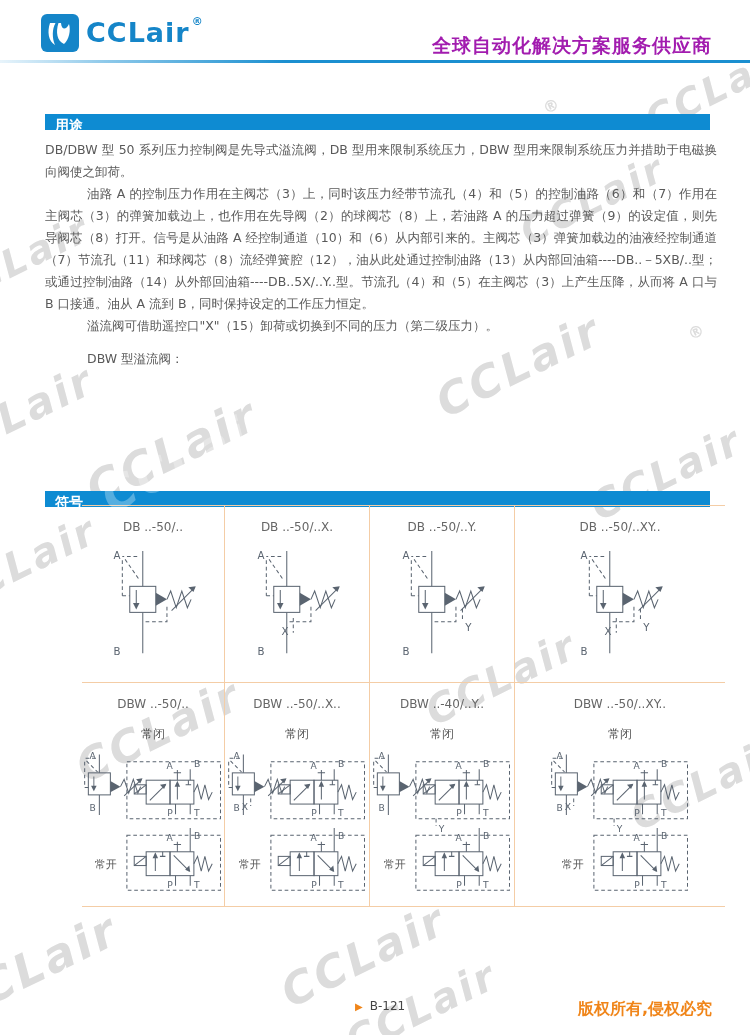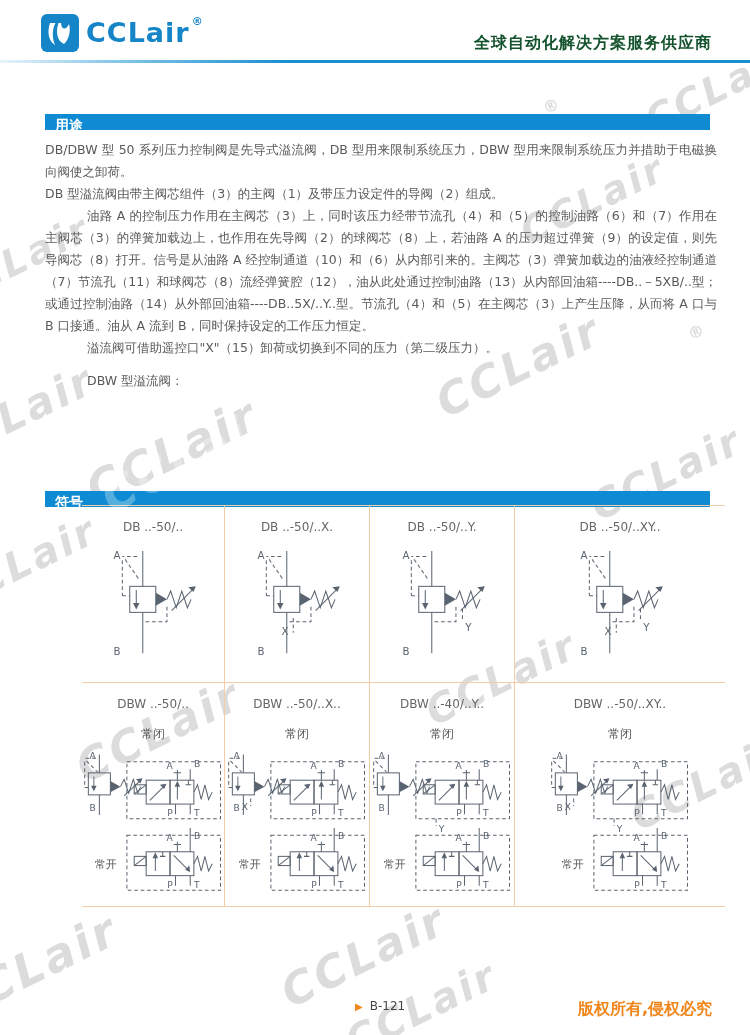--- a/index.html
+++ b/index.html
@@ -9,21 +9,21 @@
   }
   
   .wm{position:absolute;font-weight:bold;font-style:italic;letter-spacing:3px;
       color:#dcdcdc;transform:rotate(-26deg);white-space:nowrap;pointer-events:none;z-index:1;}
   .wm.onbar{color:rgba(255,255,255,0.30);z-index:3;}
   
   .hdr{position:absolute;left:0;top:0;width:750px;height:60px;z-index:2;}
   .logo{position:absolute;left:40px;top:13px;display:flex;align-items:flex-start;}
   .logo-text{color:#1585c8;font-weight:bold;font-size:27px;line-height:40px;margin-left:6px;letter-spacing:1px;}
   .logo-reg{color:#1585c8;font-size:11px;font-weight:bold;margin-left:2px;margin-top:2px;}
-  .slogan{position:absolute;right:38px;top:33px;color:#14532d;font-weight:bold;font-size:16px;letter-spacing:1px;}
+  .slogan{position:absolute;right:38px;top:33px;color:#a21caf;font-weight:bold;font-size:19px;letter-spacing:1px;}
   .hdr-line{position:absolute;left:0;top:60px;width:750px;height:3px;z-index:2;
     background:linear-gradient(90deg,#e8f4fb 0%,#8ec9ea 14%,#1b8fd0 38%,#1b8fd0 100%);}
   
   .bar{position:absolute;left:45px;width:665px;height:16px;background:#0e8bd2;color:#fff;
        font-weight:bold;font-size:14px;line-height:22px;padding-left:10px;box-sizing:border-box;z-index:2;}
   .bar1{top:114px;} .bar2{top:463px;margin-top:28px;}
   
   .bodytext{position:absolute;left:45px;top:139px;width:672px;z-index:2;
             font-size:12.5px;line-height:22px;color:#595959;}
   .bodytext p{margin:0;text-align:justify;}
@@ -81,21 +81,20 @@
   </div>
   <div class="slogan">全球自动化解决方案服务供应商</div>
 </div>
 <div class="hdr-line"></div>
 
 <div class="bar bar1">
   <span>用途</span>
 </div>
 <div class="bodytext">
   <p class="p0">DB/DBW 型 50 系列压力控制阀是先导式溢流阀，DB 型用来限制系统压力，DBW 型用来限制系统压力并措助于电磁换向阀使之卸荷。</p>
-  <p class="p0">DB 型溢流阀由带主阀芯组件（3）的主阀（1）及带压力设定件的导阀（2）组成。</p>
   <p class="pi">油路 A 的控制压力作用在主阀芯（3）上，同时该压力经带节流孔（4）和（5）的控制油路（6）和（7）作用在主阀芯（3）的弹簧加载边上，也作用在先导阀（2）的球阀芯（8）上，若油路 A 的压力超过弹簧（9）的设定值，则先导阀芯（8）打开。信号是从油路 A 经控制通道（10）和（6）从内部引来的。主阀芯（3）弹簧加载边的油液经控制通道（7）节流孔（11）和球阀芯（8）流经弹簧腔（12），油从此处通过控制油路（13）从内部回油箱----DB..－5XB/..型；或通过控制油路（14）从外部回油箱----DB..5X/..Y..型。节流孔（4）和（5）在主阀芯（3）上产生压降，从而将 A 口与 B 口接通。油从 A 流到 B，同时保持设定的工作压力恒定。</p>
   <p class="pi">溢流阀可借助遥控口"X"（15）卸荷或切换到不同的压力（第二级压力）。</p>
   <p class="ph">DBW 型溢流阀：</p>
 </div>
 
 <div class="bar bar2">
   <span>符号</span>
 </div>
 <div class="symgrid" id="symgrid">
     <div class="cell r1 c0">

